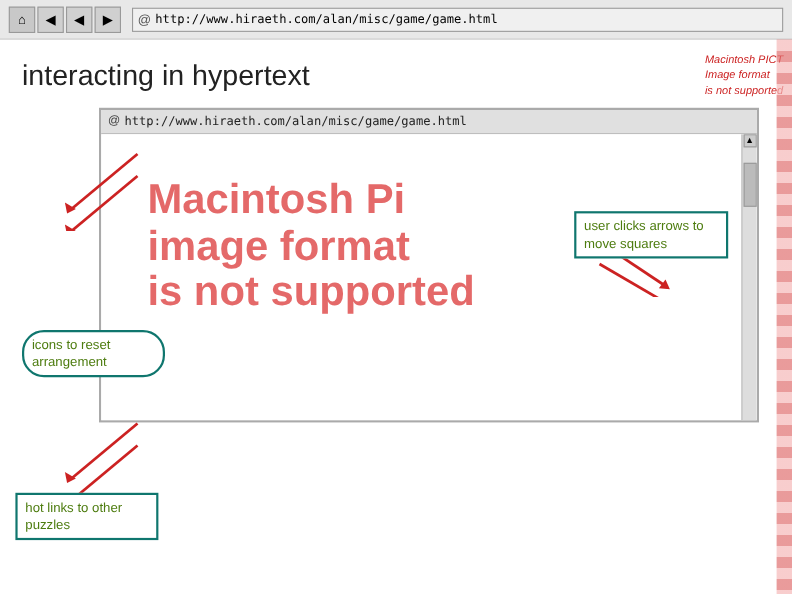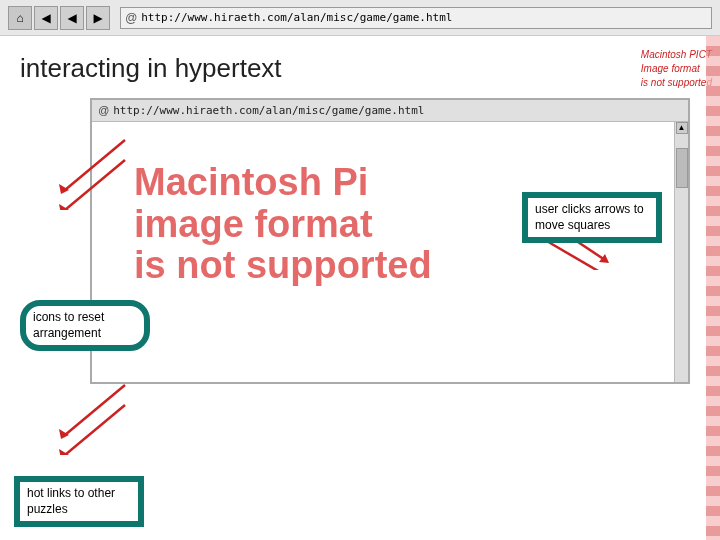--- a/index.html
+++ b/index.html
@@ -145,36 +145,36 @@
     .arrows-reset {
       position: absolute;
       top: 105px;
       left: 50px;
     }
 
     
     .annotation {
       position: absolute;
       background: #ffffff;
-      border: 6px solid #0f766e;
+      border: 2px solid #0f766e;
       padding: 4px 7px;
       font-size: 12px;
-      color: #000000;
+      color: #4d7c0f;
       line-height: 1.3;
       max-width: 130px;
     }
 
     .annotation-icons-reset {
       top: 300px;
       left: 20px;
       border-radius: 20px;
     }
 
     .annotation-hotlinks {
-      top: 476px;
+      top: 448px;
       left: 14px;
     }
 
     .annotation-user-clicks {
       top: 195px;
       right: 60px;
     }
 
     
     .pict-notice {

